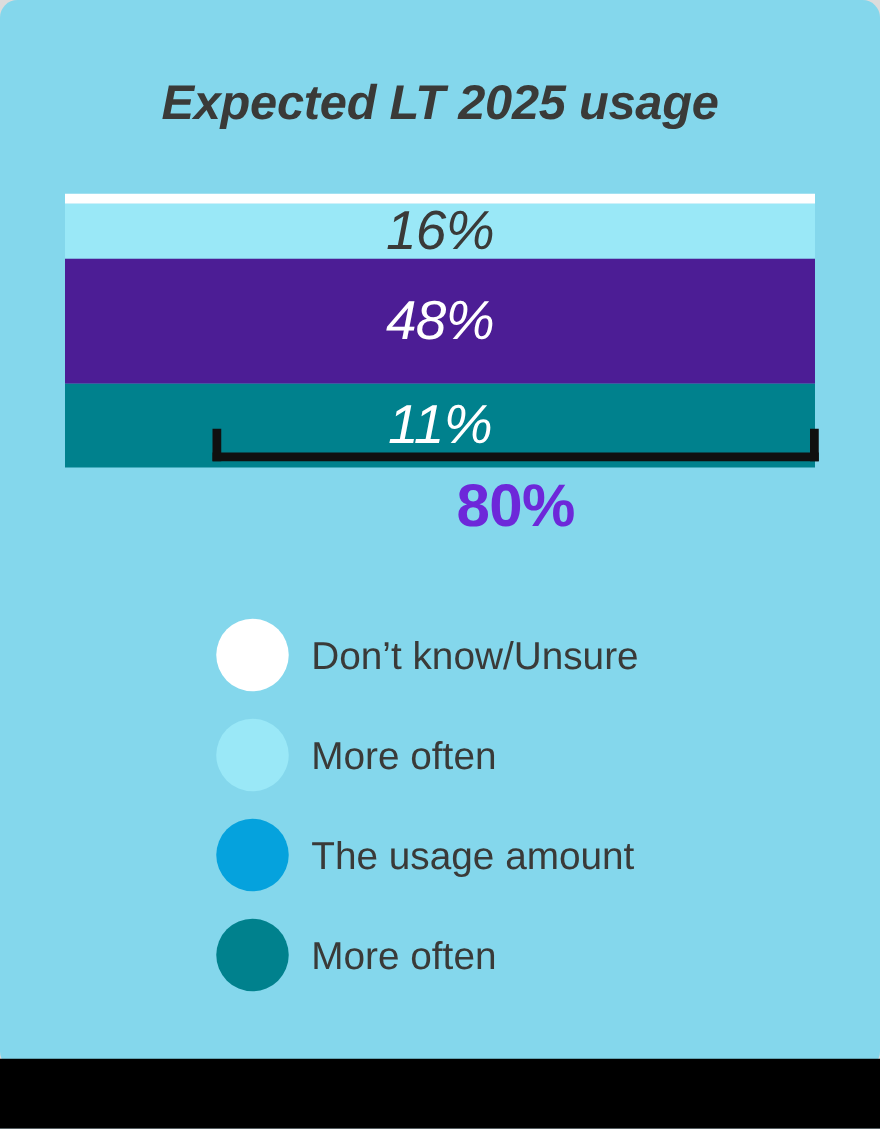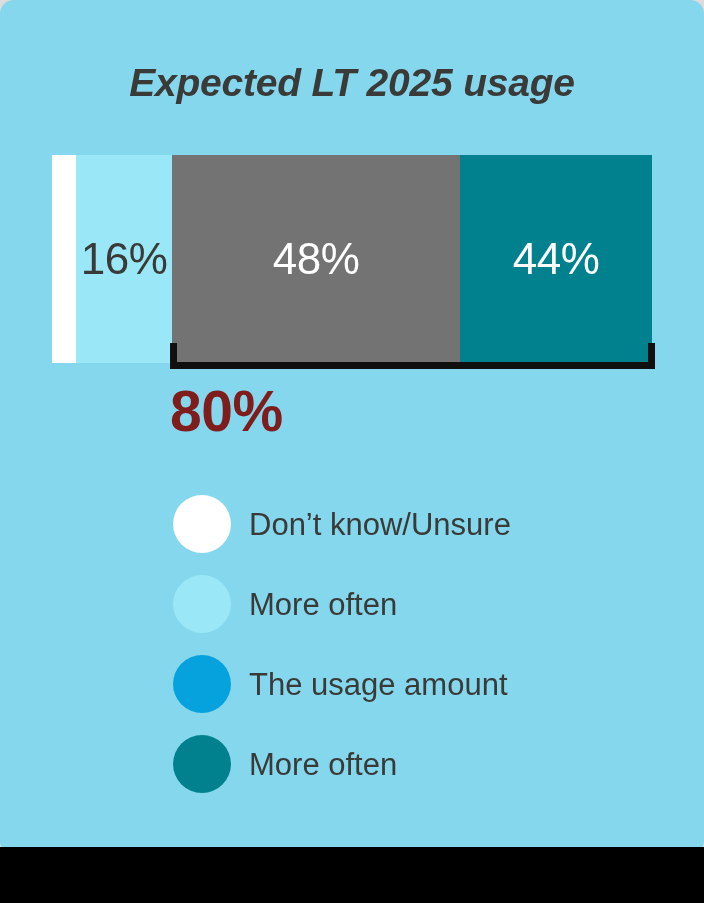--- a/index.html
+++ b/index.html
@@ -50,22 +50,23 @@
   }
 
   
   .bar-wrap {
     position: absolute;
     left: 52px;
     top: 155px;
     width: 600px;
     height: 208px;
     display: flex;
-    flex-direction: row;
+    flex-direction: column;
     align-items: stretch;
+    font-style: italic;
   }
   .bar-seg {
     position: relative;
     height: 100%;
     display: flex;
     align-items: center;
     justify-content: center;
     overflow: visible;
   }
   .bar-seg .seg-label {
@@ -100,23 +101,24 @@
     background: #101010;
   }
   .bracket .bk-tick.left  { left: 0; }
   .bracket .bk-tick.right { right: 0; }
 
   .bracket-label {
     position: absolute;
     left: 170px;
     top: 378px;
     width: 485px;
-    font-size: 57px;
+    text-align: center;
+    font-size: 48px;
     font-weight: bold;
-    color: #7f1d1d;
+    color: #6d28d9;
     letter-spacing: -0.5px;
   }
 
   
   .legend {
     position: absolute;
     left: 173px;
     top: 484px;
   }
   .legend-item {
@@ -170,25 +172,25 @@
 
     <div class="chart-title">Expected LT 2025 usage</div>
 
     <div class="bar-wrap">
       <div class="bar-seg" style="flex: 0 0 4%; background:#ffffff;">
         <span class="seg-label" style="color:#3a3a38;"></span>
       </div>
       <div class="bar-seg" style="flex: 0 0 16%; background:#9ae8f7;">
         <span class="seg-label" style="color:#3a3a38;">16%</span>
       </div>
-      <div class="bar-seg" style="flex: 0 0 48%; background:#737373;">
+      <div class="bar-seg" style="flex: 0 0 48%; background:#4c1d95;">
         <span class="seg-label" style="color:#ffffff;">48%</span>
       </div>
       <div class="bar-seg" style="flex: 0 0 32%; background:#00818d;">
-        <span class="seg-label" style="color:#ffffff;">44%</span>
+        <span class="seg-label" style="color:#ffffff;">11%</span>
       </div>
     </div>
 
     <div class="bracket">
       <div class="bk-tick left"></div>
       <div class="bk-tick right"></div>
       <div class="bk-bottom"></div>
     </div>
 
     <div class="bracket-label">80%</div>

